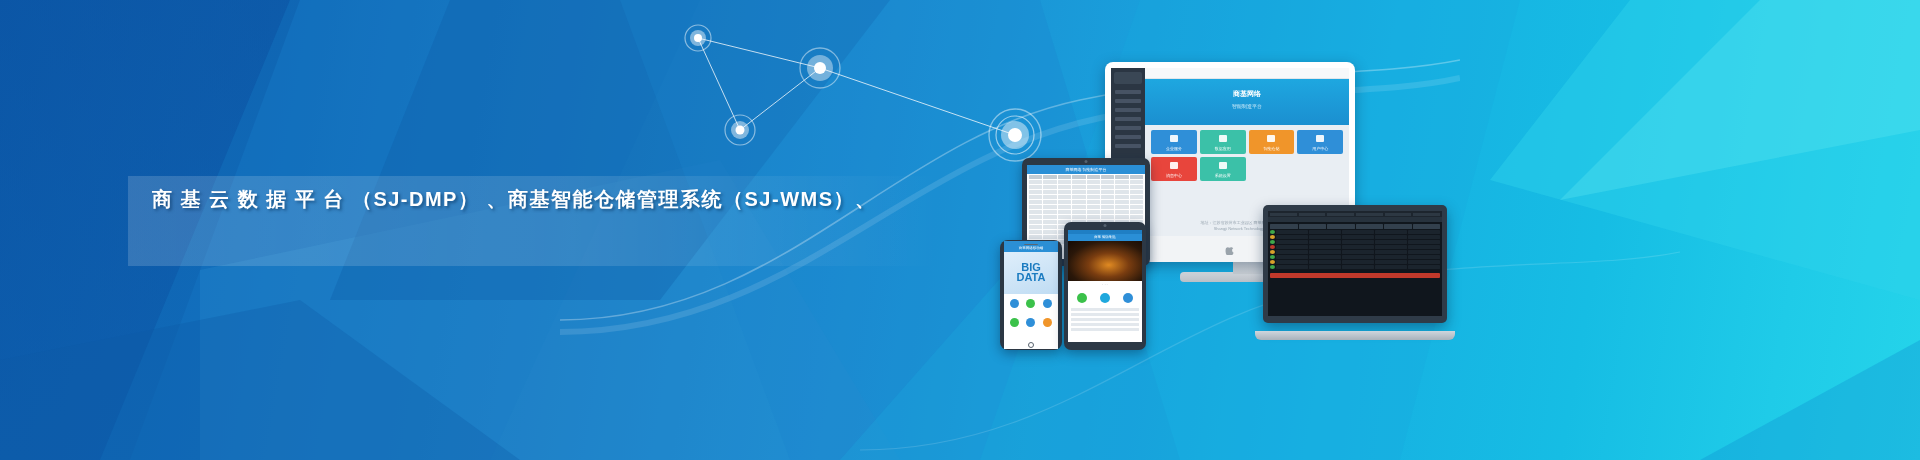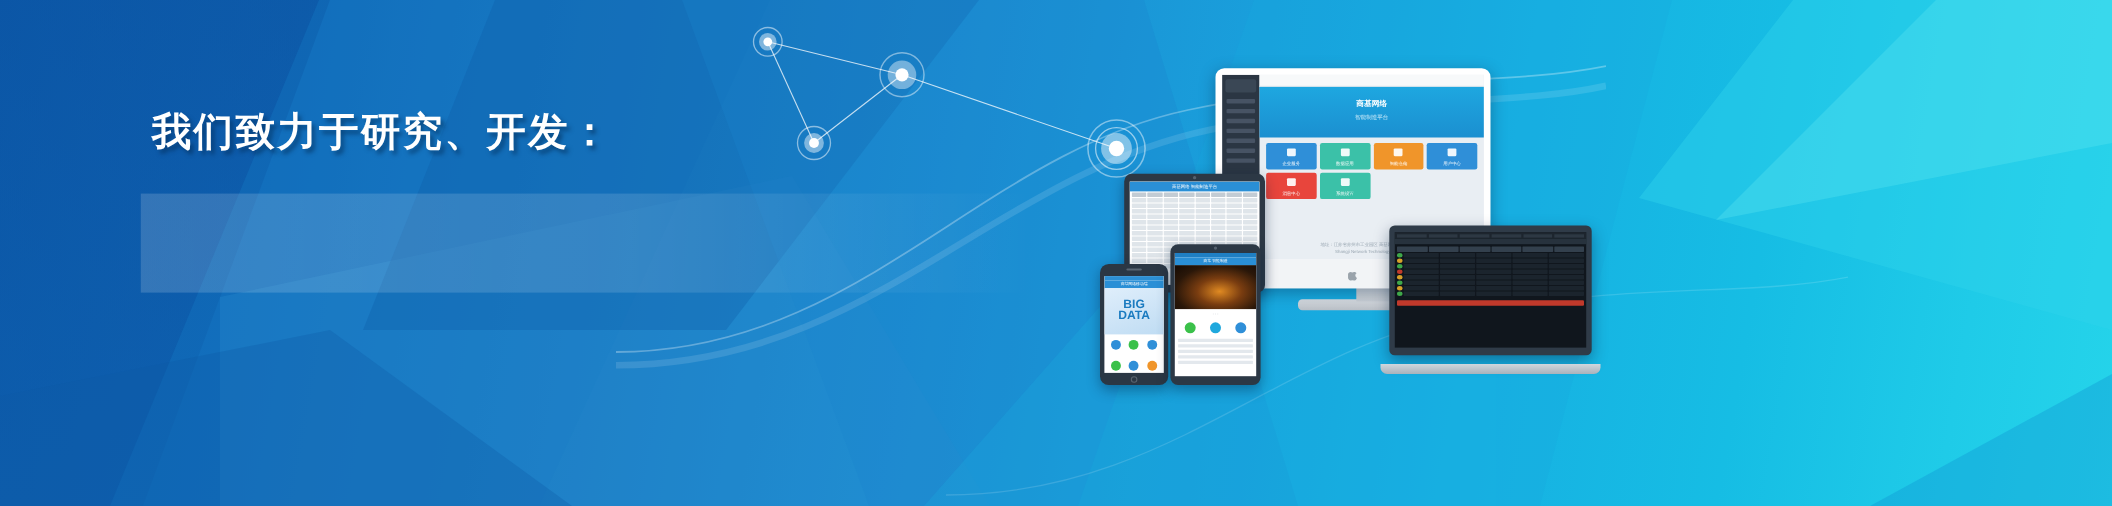--- a/index.html
+++ b/index.html
@@ -130,21 +130,21 @@
     color:#fff; font-size:4px; white-space:nowrap; }
   .tb-rows{ padding:1px 2px; }
   .tb-row{ height:4px; display:flex; gap:1px; margin-bottom:1px; }
   .tb-row i{ flex:1; background:#dfe5ea; border-radius:.5px; }
   .tb-row.h i{ background:#c3ccd4; }
   .tablet-dot{ position:absolute; left:50%; top:2px; transform:translateX(-50%);
     width:3px; height:3px; border-radius:50%; background:#55616e; }
 
   
   .phone{ position:absolute; left:0px; top:200px; width:62px; height:110px;
-    background:#2b3744; border-radius:8px; padding:11px 4px;
+    background:#2b3744; border-radius:8px; padding:1px 4px;
     box-shadow:0 4px 12px rgba(0,30,60,.4); }
   .phone-scr{ width:100%; height:100%; background:#fff; overflow:hidden; }
   .ph-bar{ height:4px; background:#2c8fd4; }
   .ph-hd{ height:7px; background:#2a8fd6; position:relative; }
   .ph-hd span{ position:absolute; left:50%; top:1px; transform:translateX(-50%);
     color:#fff; font-size:3.5px; white-space:nowrap; }
   .ph-img{ height:42px; background:linear-gradient(160deg,#dfeefb,#bfdcf3);
     position:relative; overflow:hidden; }
   .bigdata{ position:absolute; left:50%; top:10px; transform:translateX(-50%);
     color:#1b7bc0; font-size:11px; font-weight:bold; line-height:.95; text-align:center; }
@@ -242,23 +242,23 @@
       <circle cx="200" cy="58" r="6" fill="#ffffff"></circle>
     </g>
     <g>
       <circle cx="395" cy="125" r="26" fill="none" stroke="rgba(255,255,255,.45)" stroke-width="1.4"></circle>
       <circle cx="395" cy="125" r="19" fill="none" stroke="rgba(255,255,255,.55)" stroke-width="1.2"></circle>
       <circle cx="395" cy="125" r="14" fill="rgba(255,255,255,.45)"></circle>
       <circle cx="395" cy="125" r="7" fill="#ffffff"></circle>
     </g>
   </svg>
 
-  <div class="headline">我们致力于研究、开发：</div>
 
   <div class="textband"></div>
+  <div class="line l1">商 基 云 数 据 平 台 （SJ-DMP） 、商基智能仓储管理系统（SJ-WMS）、</div>
 
   <div class="devices">
 
     <div class="imac-foot"></div>
     <div class="imac-stand"></div>
     <div class="imac">
       <div class="imac-bezel"></div>
       <div class="imac-screen">
         <div class="ui-side">
           <div class="ui-logo"></div>

